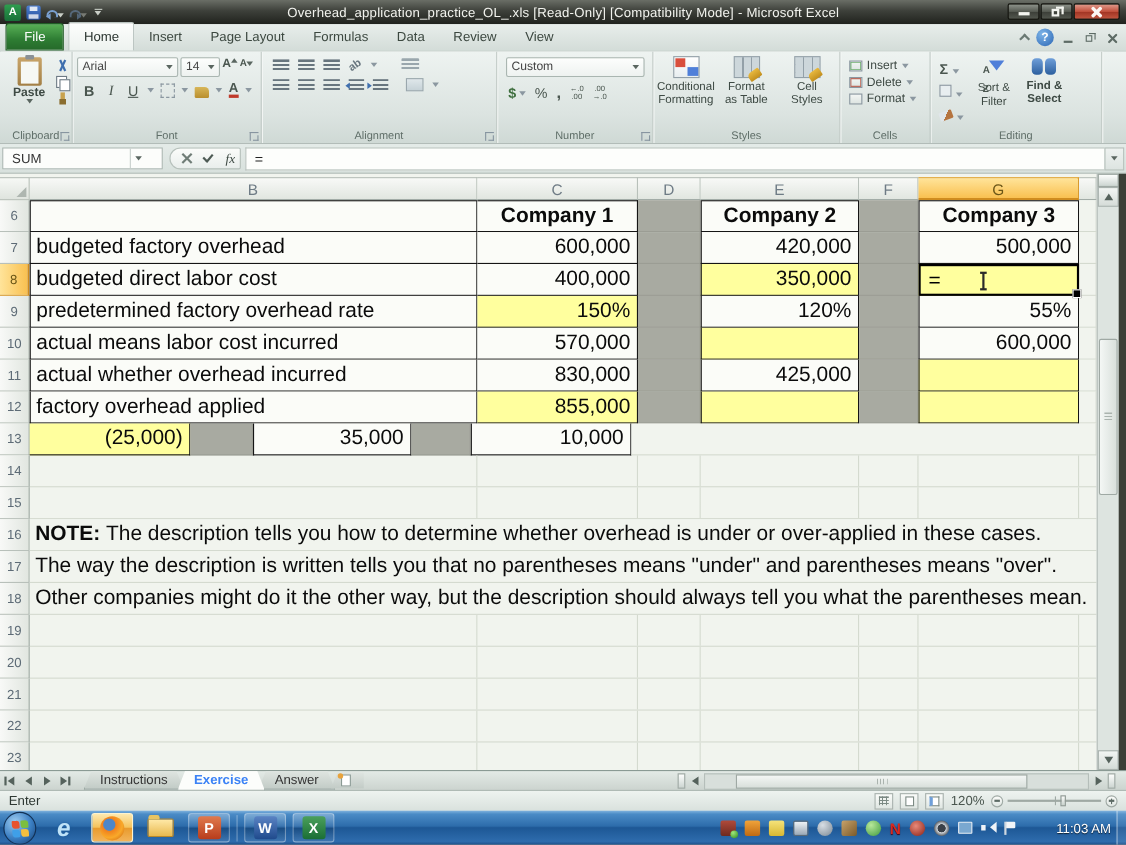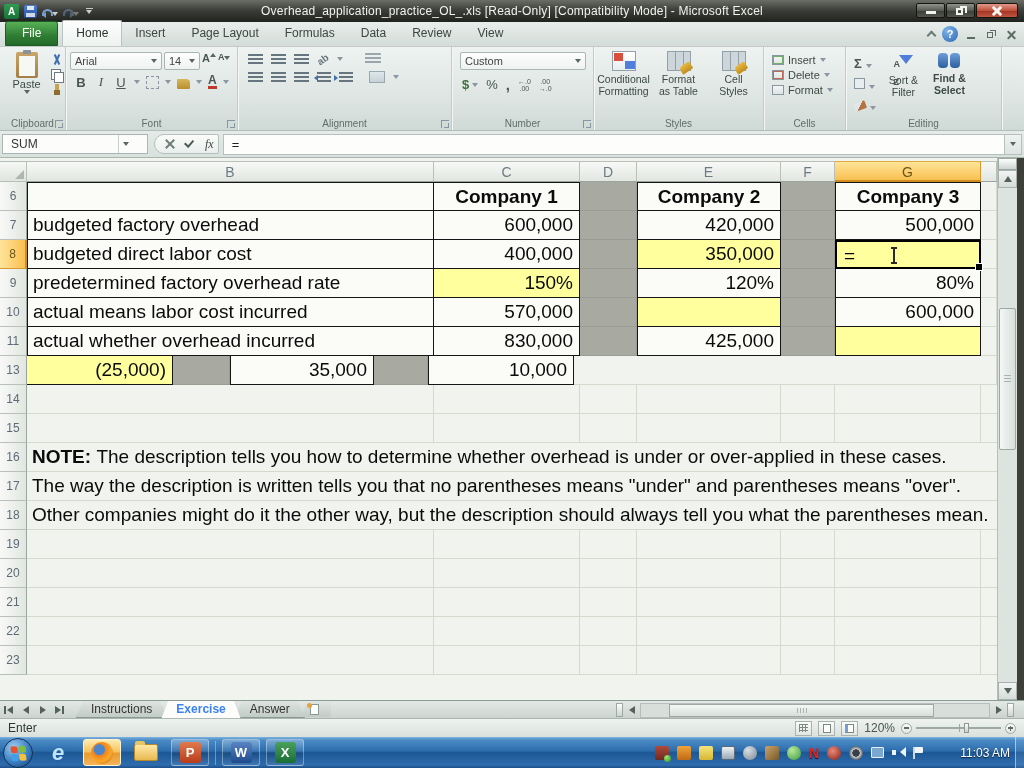--- a/index.html
+++ b/index.html
@@ -59,21 +59,21 @@
   .glabel { position:absolute; bottom:1px; left:0; right:0; text-align:center; font-size:10px; color:#5f6e68; }
   .launcher { position:absolute; right:2px; bottom:2px; width:8px; height:8px; border-left:1px solid #8795a0; border-top:1px solid #8795a0; }
   .launcher:after { content:""; position:absolute; right:0; bottom:0; width:4px; height:4px; border-right:1px solid #8795a0; border-bottom:1px solid #8795a0; }
   .rbtn-lbl { font-size:11px; color:#3e4a44; }
   .combo { background:linear-gradient(#fdfefd,#eef2f0); border:1px solid #aab6b1; font-size:11px; color:#444;
     display:flex; align-items:center; justify-content:space-between; padding:1px 4px; height:18px; border-radius:2px;}
   .ic { display:inline-block; }
 
   
   .g-clip { width:66px; display:flex; }
-  .pastebig { width:40px; margin:2px auto; display:flex; flex-direction:column; align-items:center; }
+  .pastebig { width:40px; margin:2px auto; display:flex; flex-direction:column; align-items:center;font-weight:bold; }
   .clipico { width:22px; height:26px; background:linear-gradient(#c9a56a,#a37f45); border-radius:2px; position:relative; }
   .clipico:before { content:""; position:absolute; left:3px; top:4px; width:16px; height:20px; background:#f6f8f4; }
   .clipico:after { content:""; position:absolute; left:7px; top:-2px; width:8px; height:4px; background:#8b9196; border-radius:1px; }
   .smallcol { display:flex; flex-direction:column; gap:3px; padding-top:4px; }
   .cuticon { width:12px; height:12px; position:relative; }
   .cuticon:before,.cuticon:after { content:""; position:absolute; left:5px; top:0; width:2px; height:11px; background:#3f6fae; }
   .cuticon:before { transform:rotate(25deg);} .cuticon:after { transform:rotate(-25deg);}
   .copyicon { width:12px; height:12px; position:relative; }
   .copyicon:before { content:""; position:absolute; left:0; top:0; width:8px; height:9px; border:1px solid #6d7a84; background:#fff; }
   .copyicon:after { content:""; position:absolute; left:3px; top:3px; width:8px; height:9px; border:1px solid #6d7a84; background:#fff; }
@@ -565,21 +565,21 @@
       <div class="g cS"></div>
     </div>
 
     <div class="row">
       <div class="rowh">9</div>
       <div class="t lb cB lbl">predetermined factory overhead rate</div>
       <div class="t cC num y">150%</div>
       <div class="gray cD"></div>
       <div class="t lb cE num">120%</div>
       <div class="gray cF"></div>
-      <div class="t lb cG num">80%</div>
+      <div class="t lb cG num">55%</div>
       <div class="g cS"></div>
     </div>
 
     <div class="row">
       <div class="rowh">10</div>
       <div class="t lb cB lbl">actual means labor cost incurred</div>
       <div class="t cC num">570,000</div>
       <div class="gray cD"></div>
       <div class="t lb cE num y"></div>
       <div class="gray cF"></div>
@@ -591,20 +591,30 @@
       <div class="rowh">11</div>
       <div class="t lb cB lbl">actual whether overhead incurred</div>
       <div class="t cC num">830,000</div>
       <div class="gray cD"></div>
       <div class="t lb cE num">425,000</div>
       <div class="gray cF"></div>
       <div class="t lb cG num y"></div>
       <div class="g cS"></div>
     </div>
 
+    <div class="row">
+      <div class="rowh">12</div>
+      <div class="t lb cB lbl">factory overhead applied</div>
+      <div class="t cC num y">855,000</div>
+      <div class="gray cD"></div>
+      <div class="t lb cE num y"></div>
+      <div class="gray cF"></div>
+      <div class="t lb cG num y"></div>
+      <div class="g cS"></div>
+    </div>
 
     <div class="row">
       <div class="rowh">13</div>
       <div class="t cC num y">(25,000)</div>
       <div class="gray cD"></div>
       <div class="t lb cE num">35,000</div>
       <div class="gray cF"></div>
       <div class="t lb cG num">10,000</div>
       <div class="g cS"></div>
     </div>

